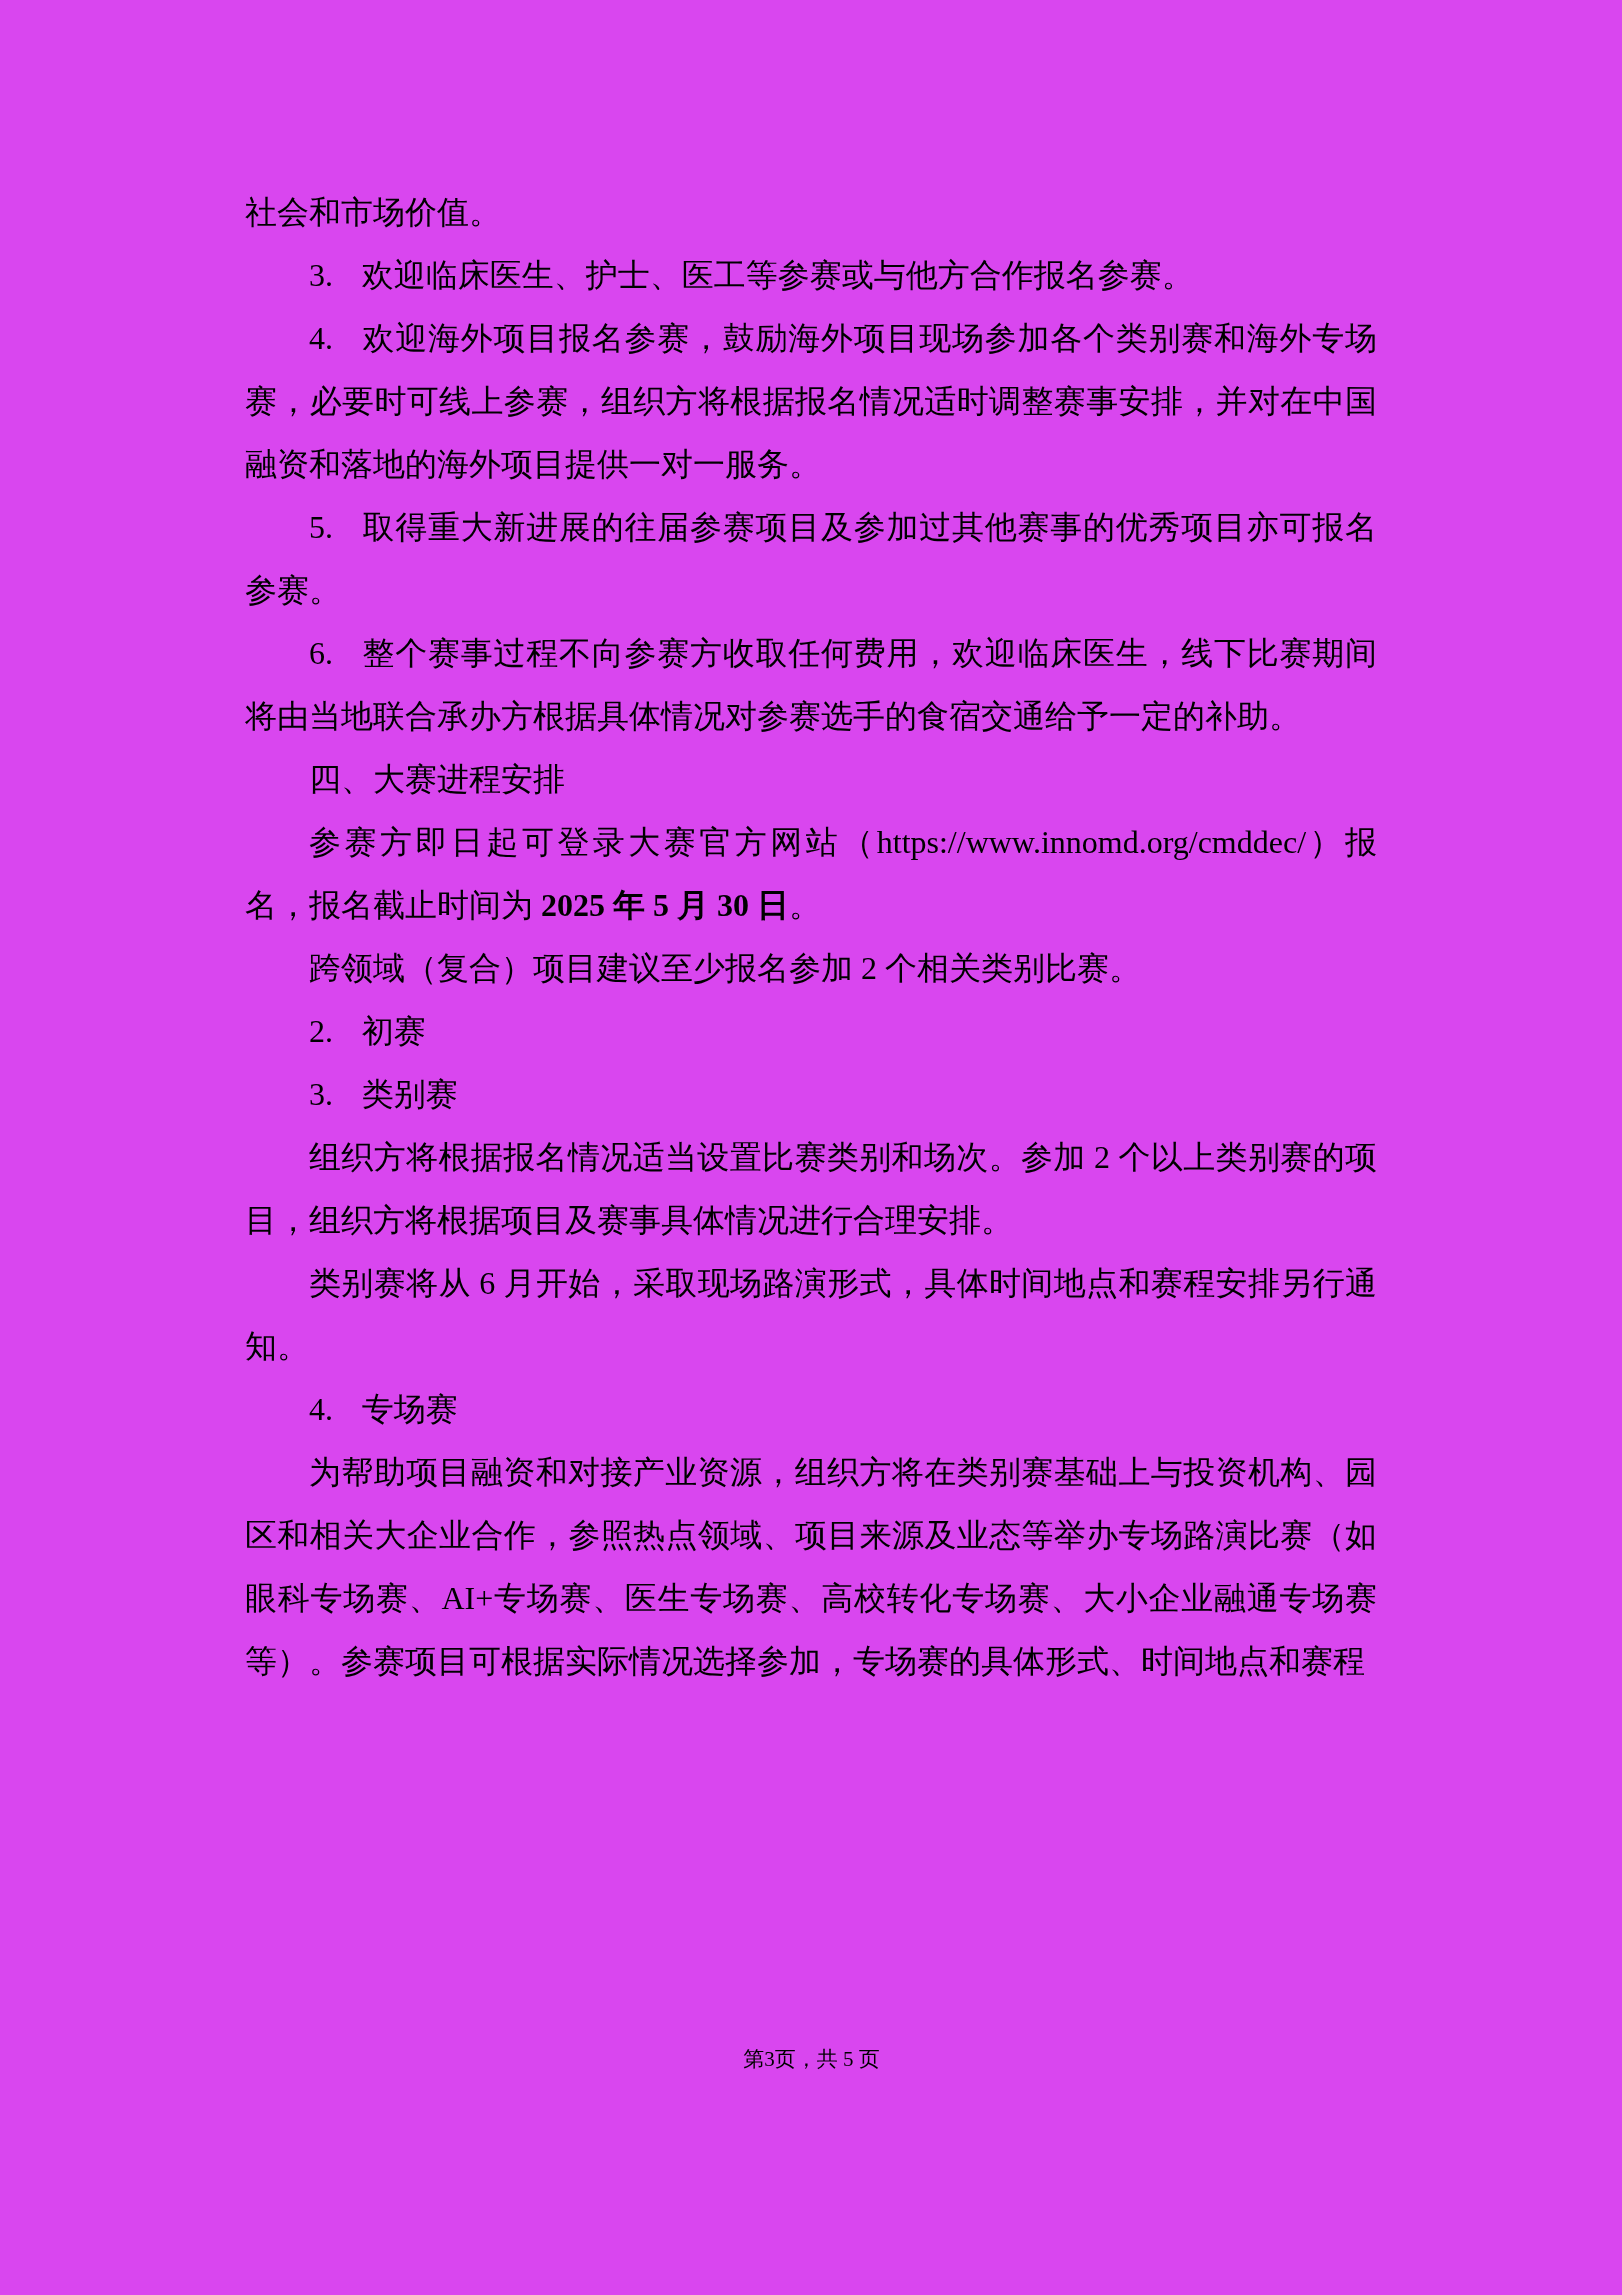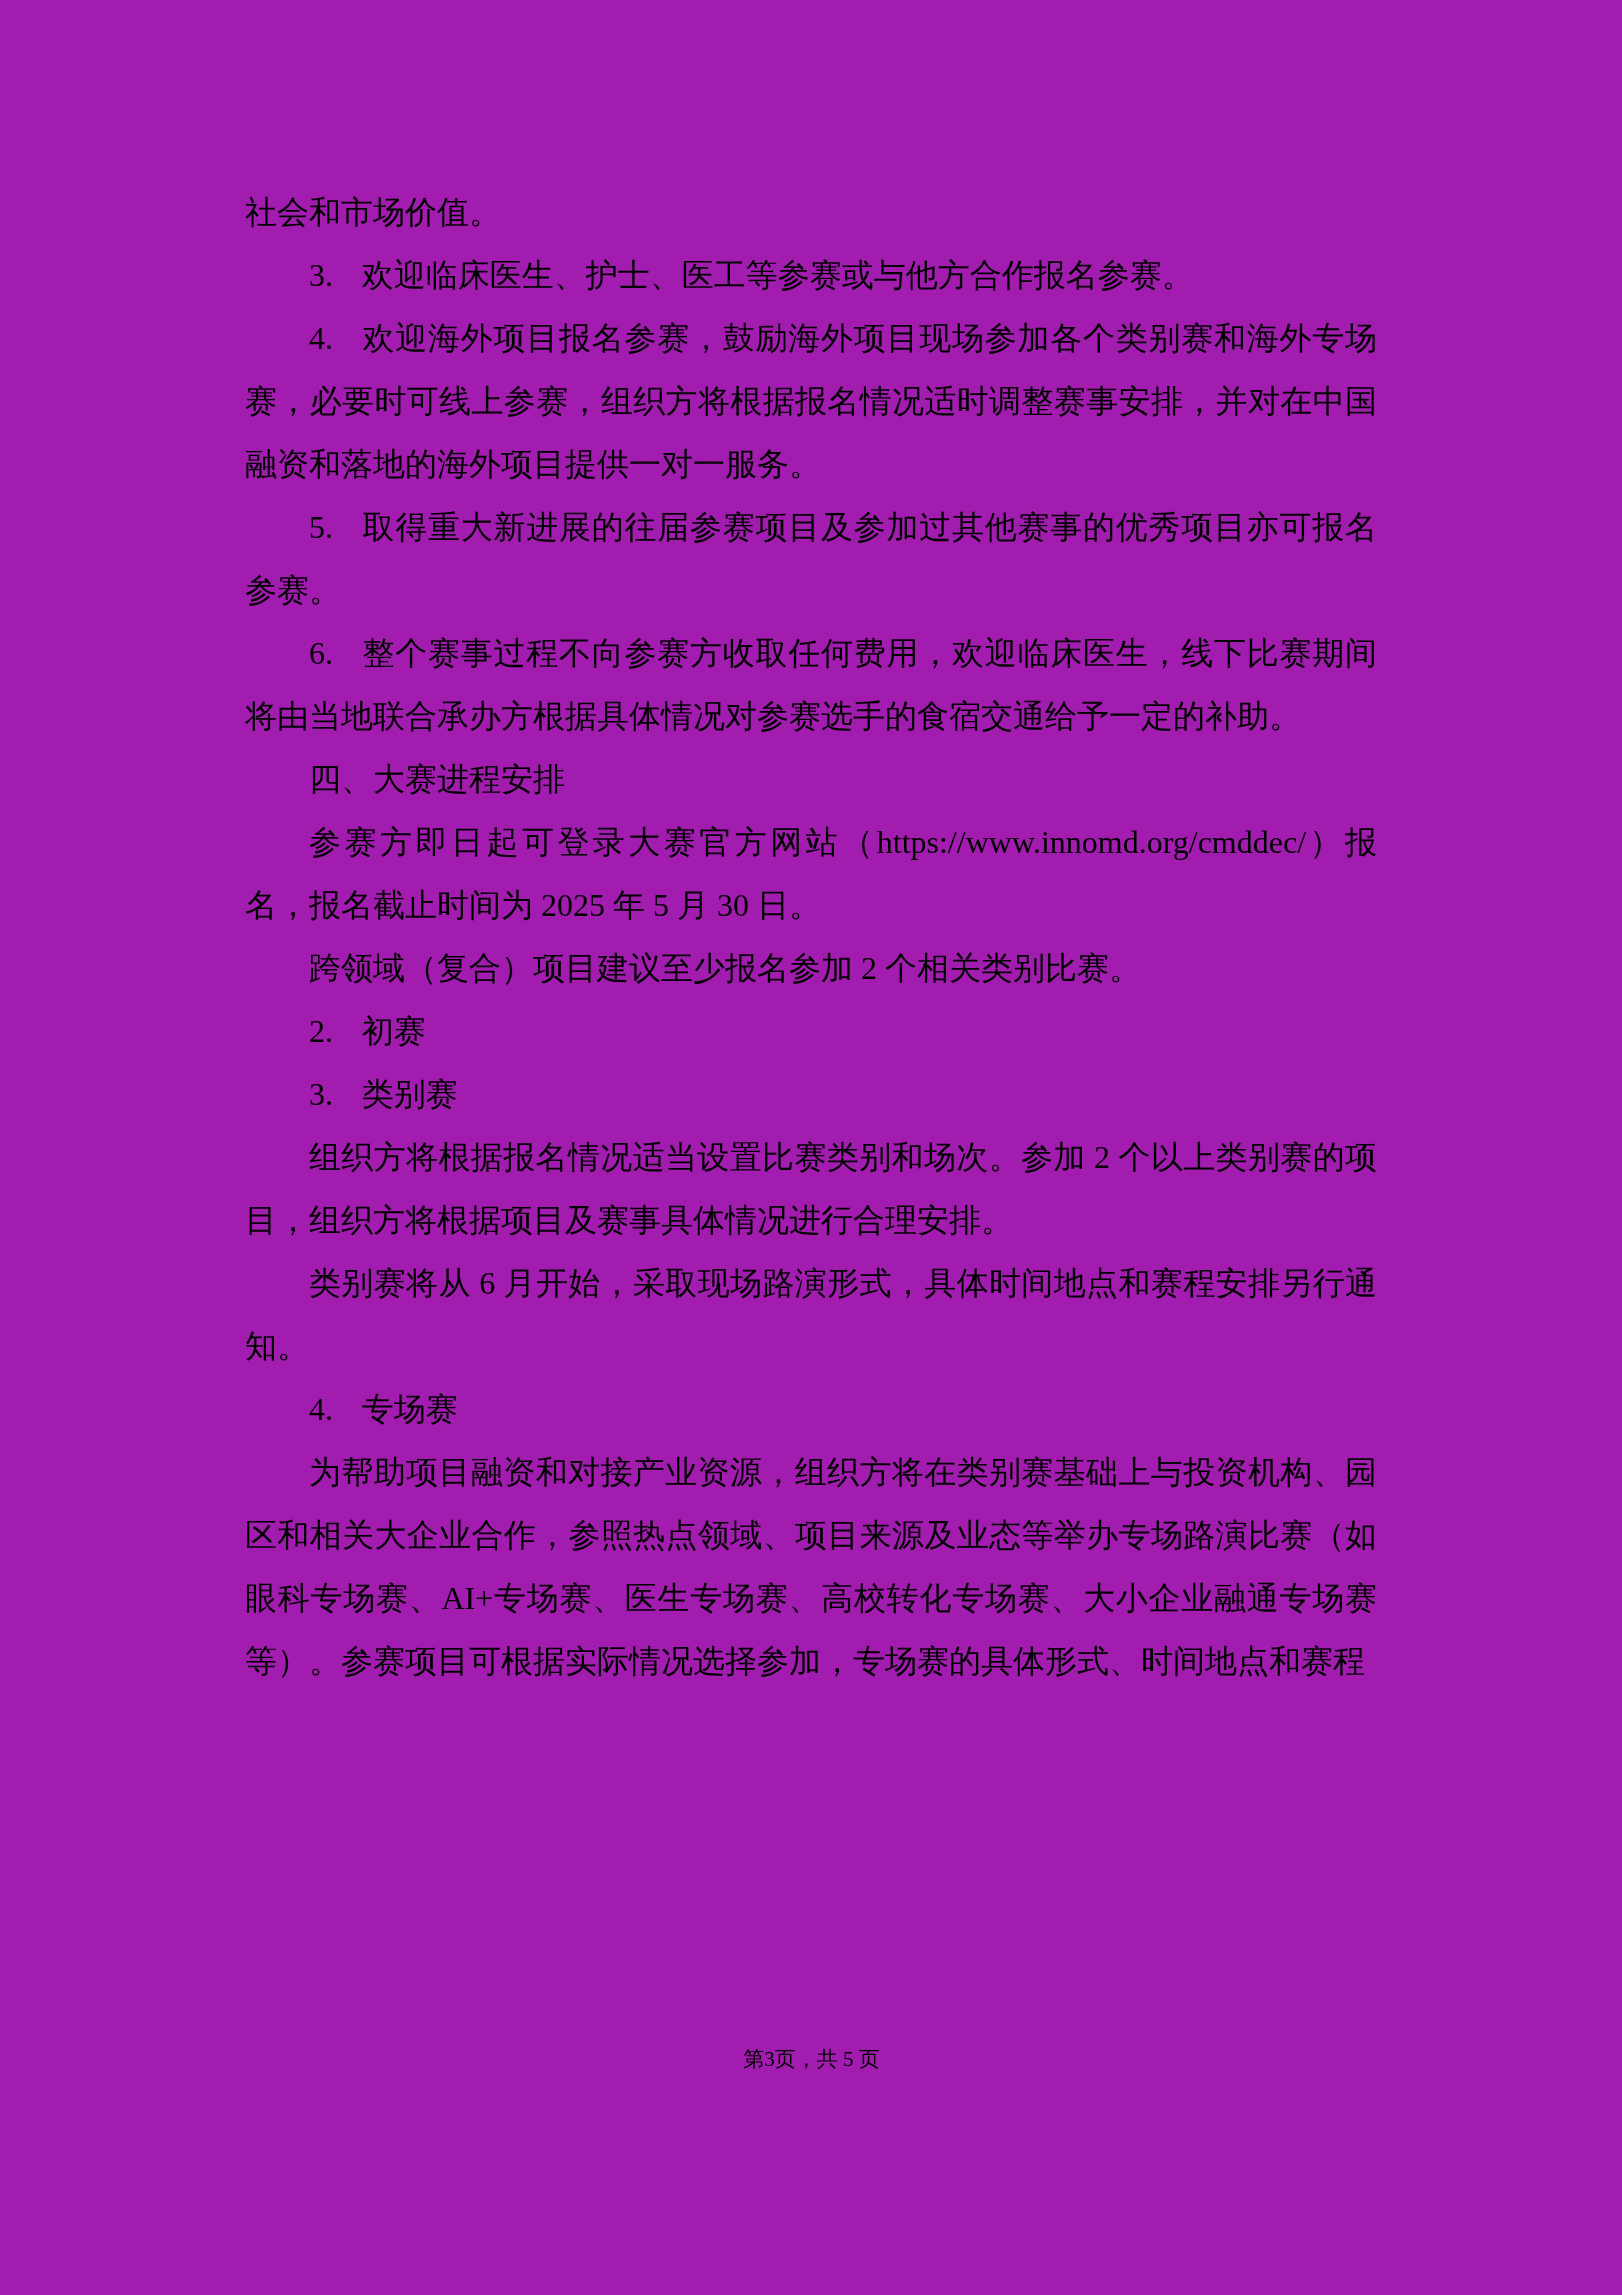--- a/index.html
+++ b/index.html
@@ -10,21 +10,21 @@
   body {
     position: relative;
     width: 1623px;
     height: 2295px;
     font-family: "Liberation Serif", "DejaVu Serif", serif;
     color: #000000;
   }
   .page {
     position: absolute;
     inset: 0;
-    background: #a21caf;
+    background: #d946ef;
   }
   .content {
     position: absolute;
     left: 245px;
     top: 181px;
     width: 1132px;
     font-size: 32px;
     line-height: 63px;
     text-align: justify;
   }
@@ -40,21 +40,21 @@
   }
   .heading {
     text-indent: 2em;
     font-weight: normal;
     font-family: "Liberation Sans", "DejaVu Sans", sans-serif;
   }
   .num {
     margin-right: 0.9em;
   }
   .b {
-    font-weight: normal;
+    font-weight: bold;
   }
   .footer {
     position: absolute;
     top: 2040px;
     left: 0;
     width: 100%;
     text-align: center;
     font-size: 21px;
     line-height: 39px;
   }

